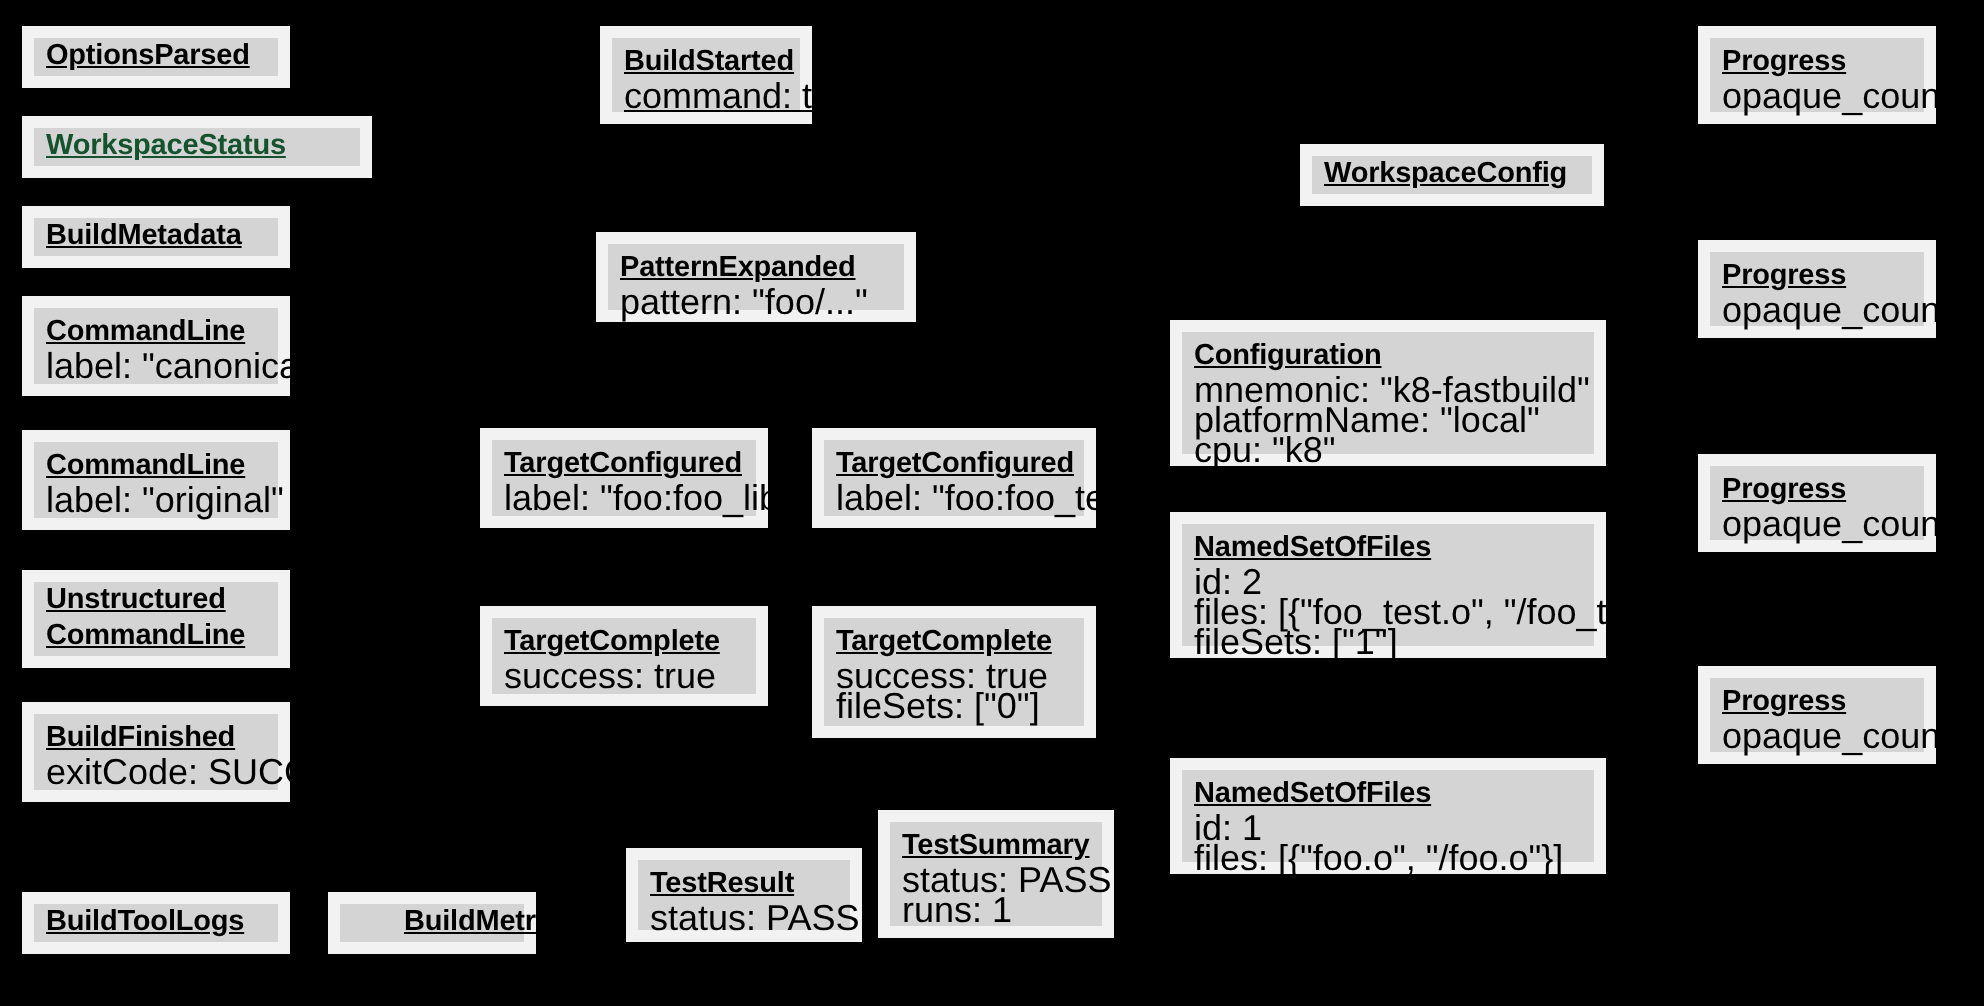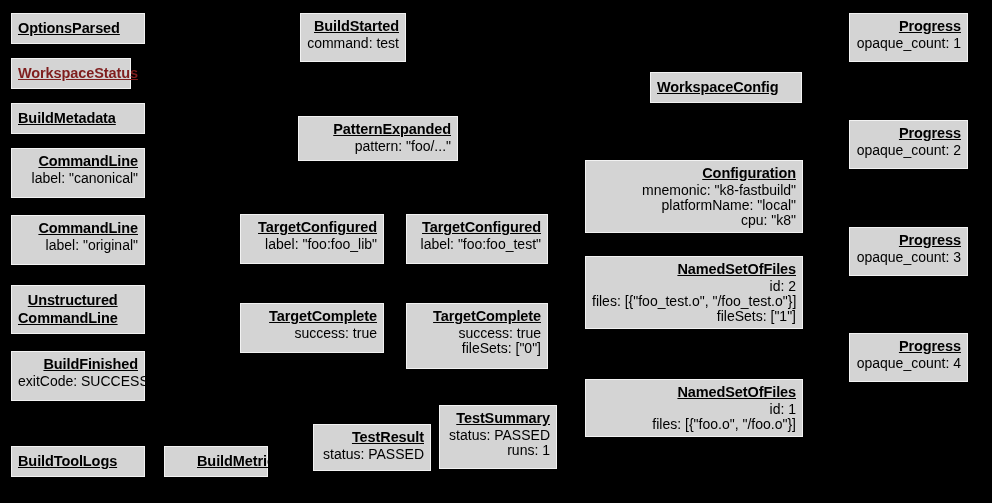--- a/index.html
+++ b/index.html
@@ -12,55 +12,54 @@
     position: relative;
     width: 992px;
     height: 503px;
     background: #000000;
     overflow: hidden;
     font-family: "Liberation Sans", sans-serif;
   }
   .node {
     position: absolute;
     background: #d4d4d4;
-    border: 1px solid #b91c1c;
+    border: 6px solid #b91c1c;
     box-sizing: border-box;
     padding: 4px 6px 5px 6px;
     color: #000000;
     box-shadow: 1px 1px 0 rgba(0,0,0,0.35);
-    text-align: right;
   }
   .node-title {
     font-size: 14.5px;
     font-weight: bold;
     text-decoration: underline;
     line-height: 17px;
     white-space: pre-line;
     letter-spacing: -0.1px;
   }
   .node-fields {
-    font-size: 14px;
+    font-size: 18px;
     line-height: 15px;
     font-weight: normal;
     margin-top: 1px;
   }
   .node-field {
     white-space: nowrap;
   }
   .title-only { display: flex; align-items: center; }
   .title-only .node-title { line-height: 18px; }
 </style>
 </head>
 <body>
 
 <div id="canvas" style="background: rgb(0, 0, 0);">
     <div class="node title-only" style="left: 11px; top: 13px; width: 134px; height: 31px; background: rgb(212, 212, 212); border-color: rgb(242, 242, 242); color: rgb(0, 0, 0);">
       <div class="node-title">OptionsParsed</div>
     </div>
-    <div class="node title-only" style="left: 11px; top: 58px; width: 120px; height: 31px; background: rgb(212, 212, 212); border-color: rgb(242, 242, 242); color: #7f1d1d;">
+    <div class="node title-only" style="left: 11px; top: 58px; width: 175px; height: 31px; background: rgb(212, 212, 212); border-color: rgb(242, 242, 242); color: #14532d;">
       <div class="node-title">WorkspaceStatus</div>
     </div>
     <div class="node title-only" style="left: 11px; top: 103px; width: 134px; height: 31px; background: rgb(212, 212, 212); border-color: rgb(242, 242, 242); color: rgb(0, 0, 0);">
       <div class="node-title">BuildMetadata</div>
     </div>
     <div class="node" style="left: 11px; top: 148px; width: 134px; height: 50px; background: rgb(212, 212, 212); border-color: rgb(242, 242, 242); color: rgb(0, 0, 0);">
       <div class="node-title">CommandLine</div>
       <div class="node-fields">
         <div class="node-field">label: "canonical"</div>
       </div>
@@ -80,21 +79,21 @@
       <div class="node-fields">
         <div class="node-field">exitCode: SUCCESS</div>
       </div>
     </div>
     <div class="node title-only" style="left: 11px; top: 446px; width: 134px; height: 31px; background: rgb(212, 212, 212); border-color: rgb(242, 242, 242); color: rgb(0, 0, 0);">
       <div class="node-title">BuildToolLogs</div>
     </div>
     <div class="node title-only" style="left: 164px; top: 446px; width: 104px; height: 31px; background: rgb(212, 212, 212); border-color: rgb(242, 242, 242); color: rgb(0, 0, 0); padding-left: 32px;">
       <div class="node-title">BuildMetrics</div>
     </div>
-    <div class="node" style="left: 300px; top: 13px; width: 106px; height: 49px; background: rgb(212, 212, 212); border-color: rgb(242, 242, 242); color: rgb(0, 0, 0);">
+    <div class="node" style="left: 300px; top: 13px; width: 106px; height: 49px; background: rgb(212, 212, 212); border-color: rgb(242, 242, 242); color: rgb(0, 0, 0); text-decoration: underline;">
       <div class="node-title">BuildStarted</div>
       <div class="node-fields">
         <div class="node-field">command: test</div>
       </div>
     </div>
     <div class="node" style="left: 298px; top: 116px; width: 160px; height: 45px; background: rgb(212, 212, 212); border-color: rgb(242, 242, 242); color: rgb(0, 0, 0);">
       <div class="node-title">PatternExpanded</div>
       <div class="node-fields">
         <div class="node-field">pattern: "foo/..."</div>
       </div>

